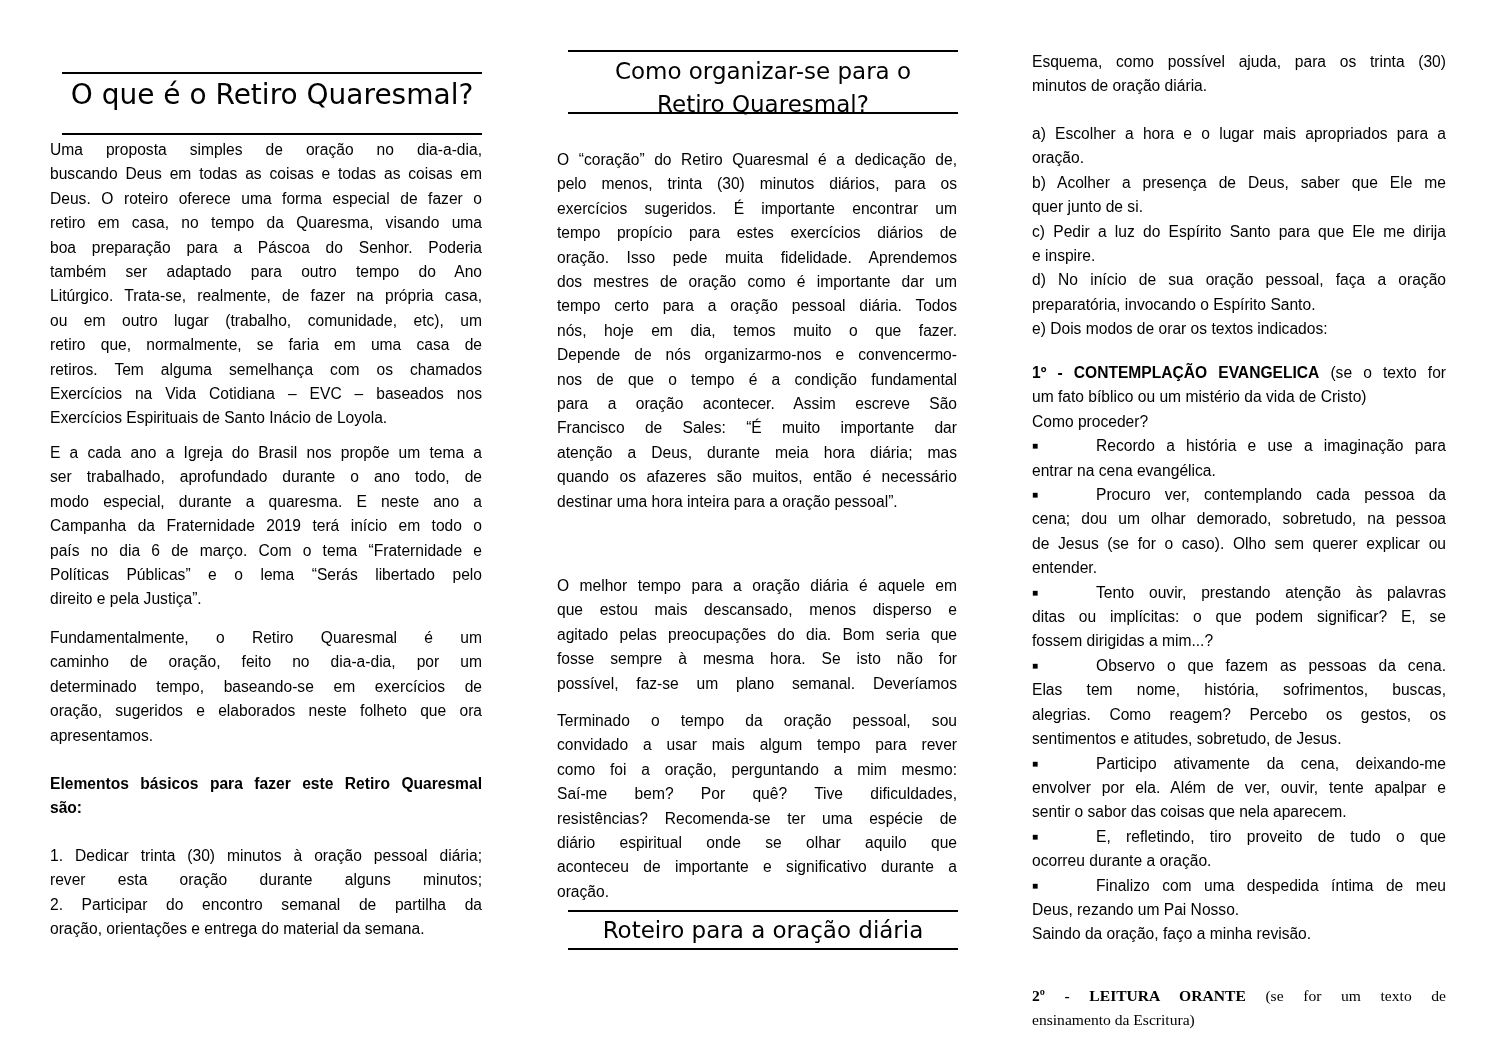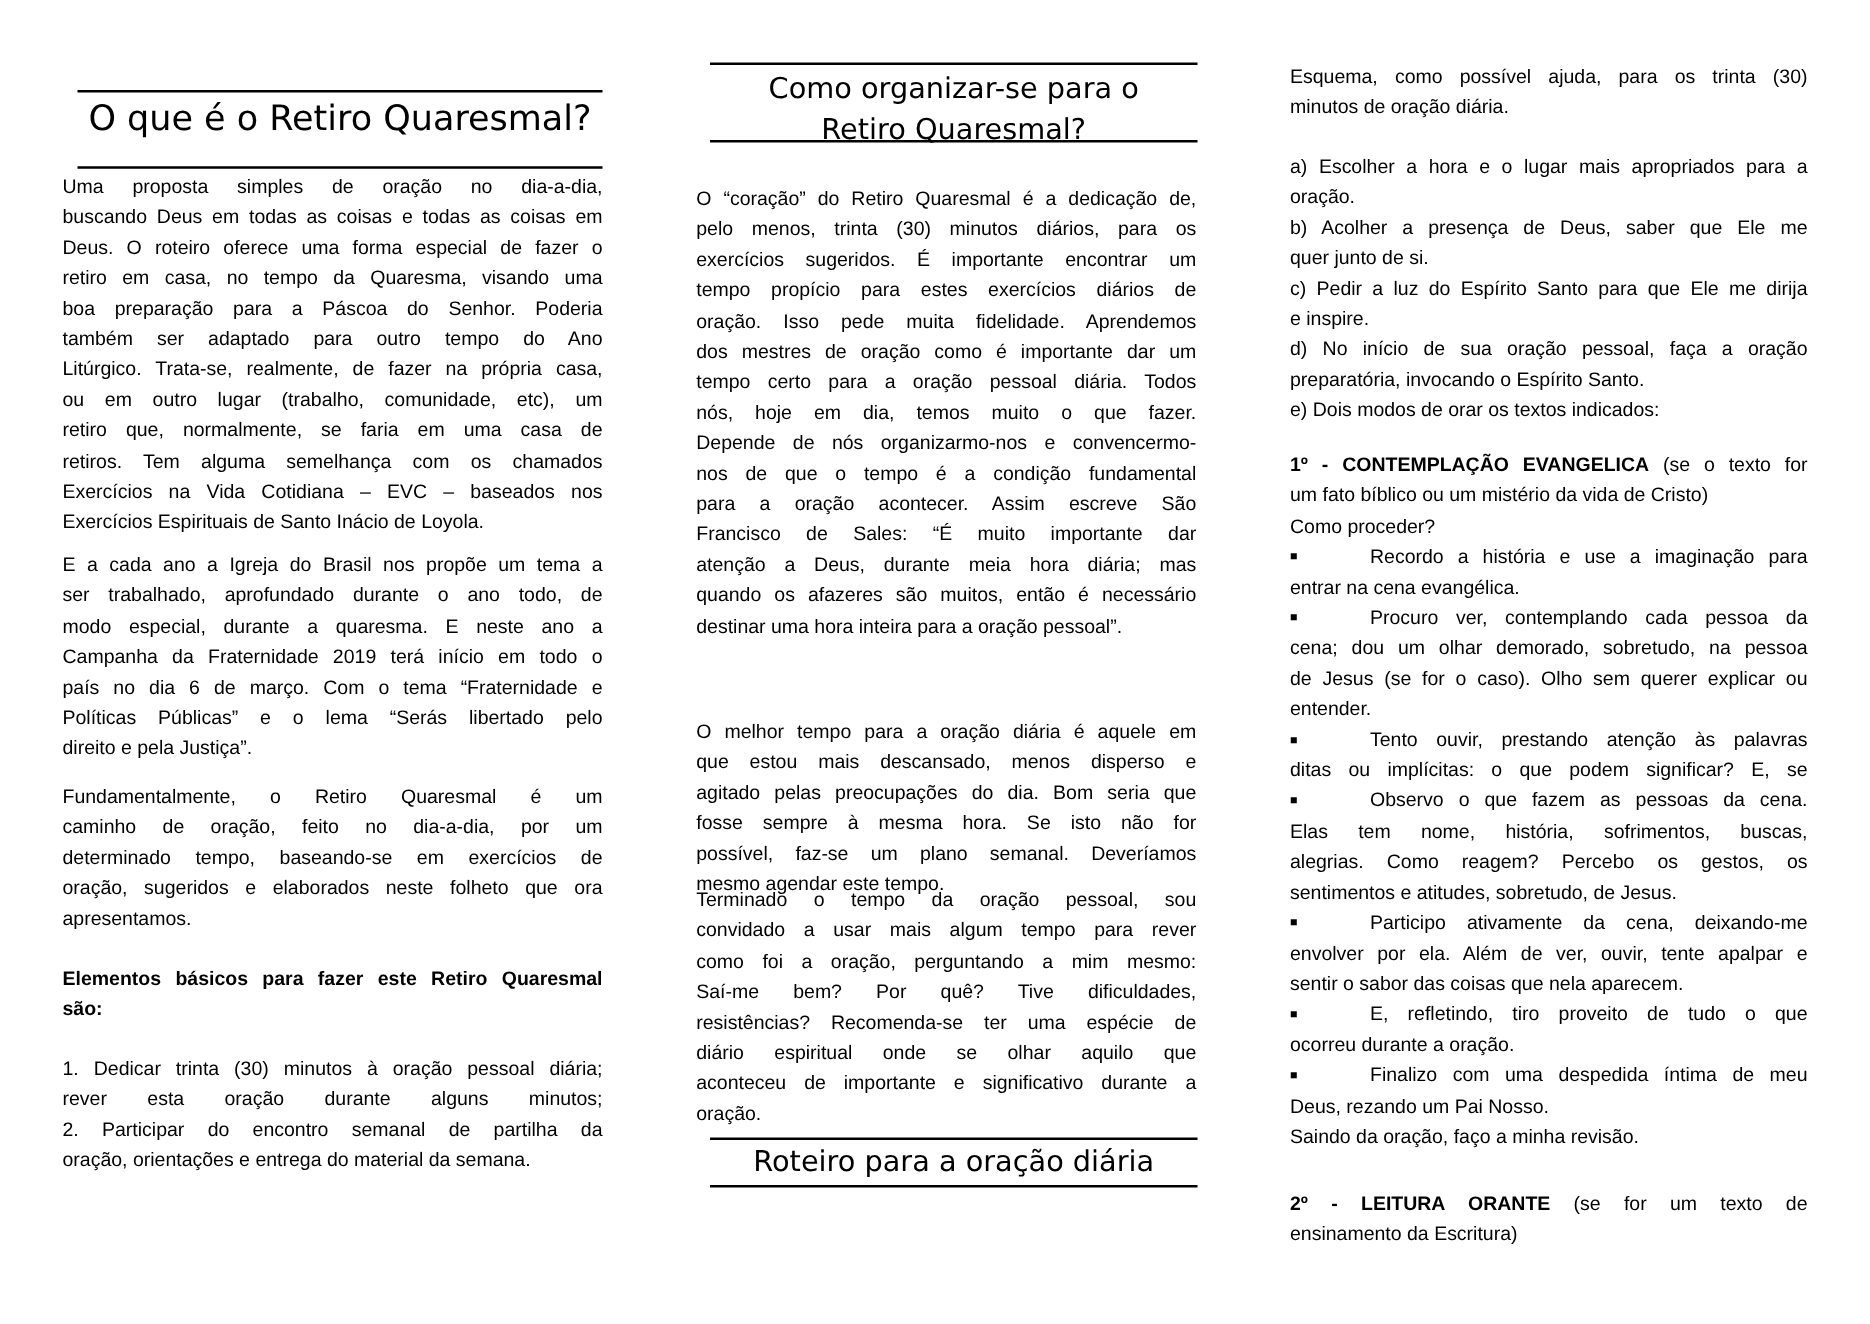--- a/index.html
+++ b/index.html
@@ -127,21 +127,20 @@
     <span class="line">atenção a Deus, durante meia hora diária; mas</span>
     <span class="line">quando os afazeres são muitos, então é necessário</span>
     <span class="line last">destinar uma hora inteira para a oração pessoal”.</span>
   </div>
 <div class="para" style="left:557px; top:530px; width:400px;margin-top:44px;" id="c2p2">
     <span class="line">O melhor tempo para a oração diária é aquele em</span>
     <span class="line">que estou mais descansado, menos disperso e</span>
     <span class="line">agitado pelas preocupações do dia. Bom seria que</span>
     <span class="line">fosse sempre à mesma hora. Se isto não for</span>
     <span class="line">possível, faz-se um plano semanal. Deveríamos</span>
-    <span class="line last">mesmo agendar este tempo.</span>
   </div>
 <div class="para" style="left:557px; top:696px; width:400px;margin-top:13px;" id="c2p3">
     <span class="line">Terminado o tempo da oração pessoal, sou</span>
     <span class="line">convidado a usar mais algum tempo para rever</span>
     <span class="line">como foi a oração, perguntando a mim mesmo:</span>
     <span class="line">Saí-me bem? Por quê? Tive dificuldades,</span>
     <span class="line">resistências? Recomenda-se ter uma espécie de</span>
     <span class="line">diário espiritual onde se olhar aquilo que</span>
     <span class="line">aconteceu de importante e significativo durante a</span>
     <span class="line last">oração.</span>
@@ -175,33 +174,34 @@
   <span class="line last">Como proceder?</span>
   <div id="c3bullets">
       <span class="bullet-line"><span class="bullet-glyph">■</span><span>Recordo a história e use a imaginação para</span></span>
       <span class="line last">entrar na cena evangélica.</span>
       <span class="bullet-line"><span class="bullet-glyph">■</span><span>Procuro ver, contemplando cada pessoa da</span></span>
       <span class="line">cena; dou um olhar demorado, sobretudo, na pessoa</span>
       <span class="line">de Jesus (se for o caso). Olho sem querer explicar ou</span>
       <span class="line last">entender.</span>
       <span class="bullet-line"><span class="bullet-glyph">■</span><span>Tento ouvir, prestando atenção às palavras</span></span>
       <span class="line">ditas ou implícitas: o que podem significar? E, se</span>
+      <span class="line last">fossem dirigidas a mim...?</span>
       <span class="bullet-line"><span class="bullet-glyph">■</span><span>Observo o que fazem as pessoas da cena.</span></span>
       <span class="line">Elas tem nome, história, sofrimentos, buscas,</span>
       <span class="line">alegrias. Como reagem? Percebo os gestos, os</span>
       <span class="line last">sentimentos e atitudes, sobretudo, de Jesus.</span>
       <span class="bullet-line"><span class="bullet-glyph">■</span><span>Participo ativamente da cena, deixando-me</span></span>
       <span class="line">envolver por ela. Além de ver, ouvir, tente apalpar e</span>
       <span class="line last">sentir o sabor das coisas que nela aparecem.</span>
       <span class="bullet-line"><span class="bullet-glyph">■</span><span>E, refletindo, tiro proveito de tudo o que</span></span>
       <span class="line last">ocorreu durante a oração.</span>
       <span class="bullet-line"><span class="bullet-glyph">■</span><span>Finalizo com uma despedida íntima de meu</span></span>
       <span class="line last">Deus, rezando um Pai Nosso.</span>
     </div>
   <span class="line last">Saindo da oração, faço a minha revisão.</span>
 </div>
 
-<div class="para" style="left:1032px; top:952px; width:414px;">
+<div class="para" style="left:1032px; top:984px; width:414px;font-family:Liberation Serif, serif;">
   <span class="line">
     <b>2º - LEITURA ORANTE</b><span> (se for um texto de</span>
   </span>
   <span class="line last">ensinamento da Escritura)</span>
 </div>
 
 </body></html>

